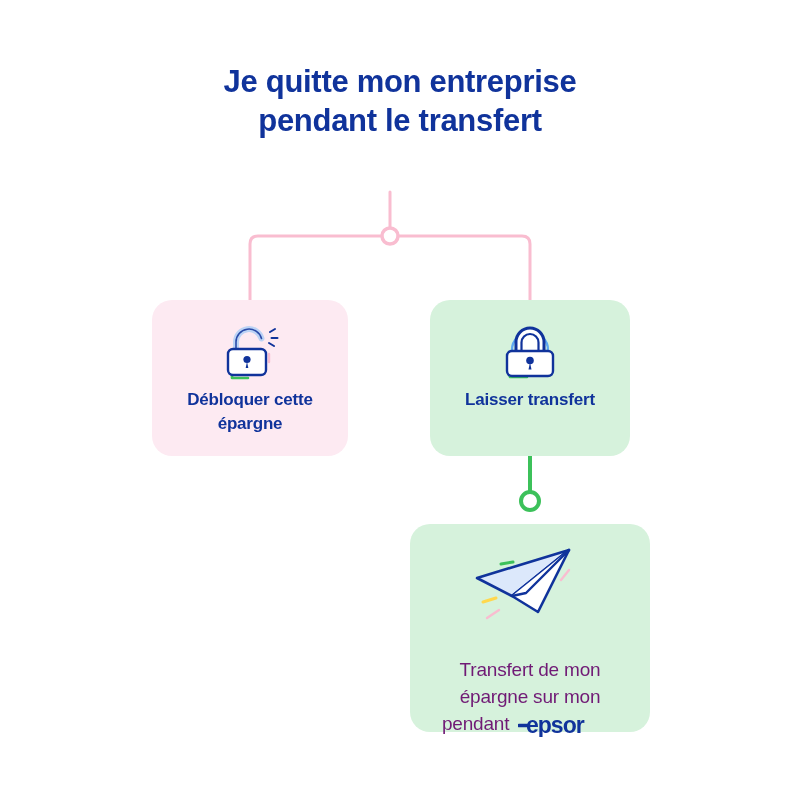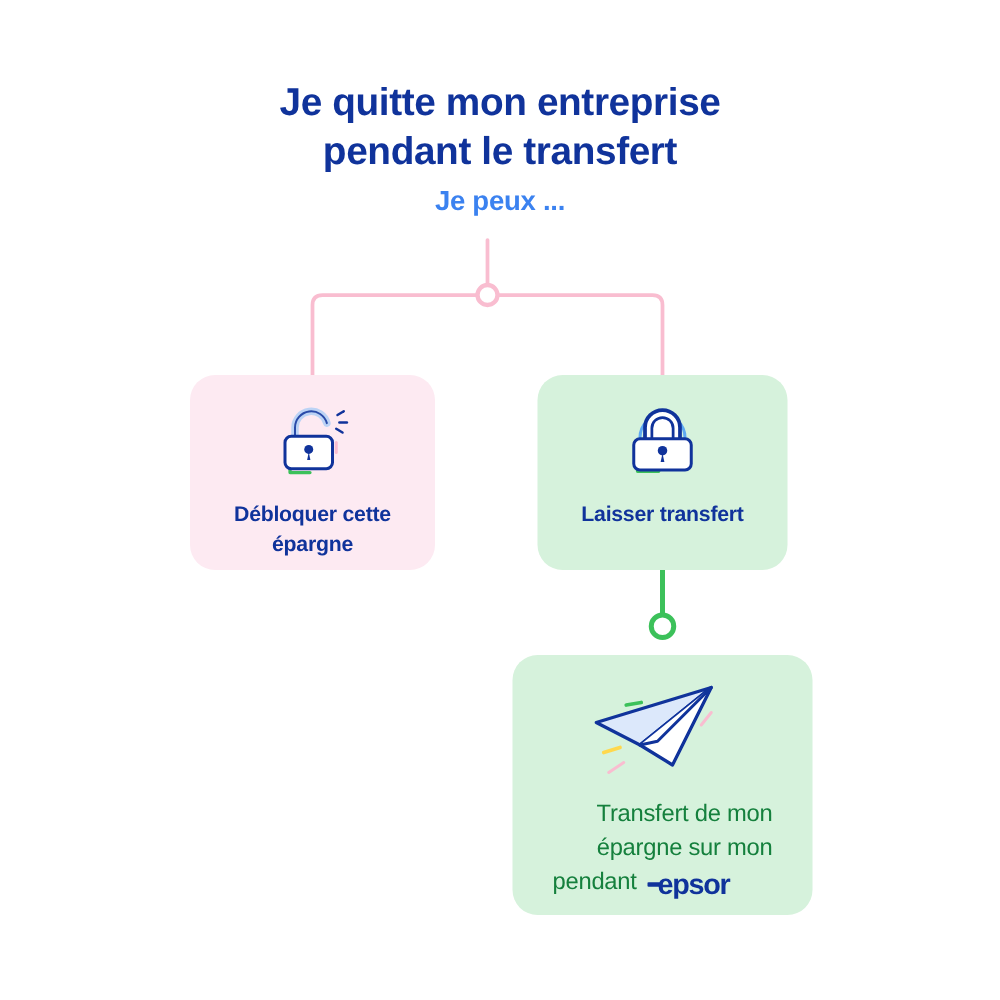--- a/index.html
+++ b/index.html
@@ -95,37 +95,36 @@
 
   .card-label {
     color: #10339b;
     font-weight: bold;
     font-size: 17px;
     line-height: 24px;
     text-align: center;
     letter-spacing: -0.2px;
     white-space: pre-line;
     padding: 0 12px;
-    margin-top: 12px;
   }
   #card-grow .card-label { font-size: 17px; }
 
   .icon-wrap {
     display: block;
     line-height: 0;
   }
 
   
   .transfer-text {
-    color: #15803d;
+    color: #701a75;
     font-size: 19px;
     line-height: 27px;
-    text-align: right;
+    text-align: center;
     width: 176px;
-    margin-top: 6px;
+    margin-top: 24px;
     letter-spacing: -0.2px;
   }
   .transfer-last {
     display: flex;
     align-items: center;
     gap: 9px;
   }
   .epsor-logo {
     display: inline-flex;
     align-items: center;
@@ -133,21 +132,20 @@
   }
 </style>
 </head>
 <body>
 
 <div id="stage">
 
   <div class="header">
     <h1 class="title">Je quitte mon entreprise
 pendant le transfert</h1>
-    <div class="subtitle">Je peux ...</div>
   </div>
 
   <svg class="connectors" viewBox="0 0 800 800" width="800" height="800">
 
     <path d="M390 192 L390 228" stroke="#f9bdd0" stroke-width="3" fill="none" stroke-linecap="round"></path>
 
     <path d="M382 236 L258 236 Q250 236 250 244 L250 300" stroke="#f9bdd0" stroke-width="3" fill="none" stroke-linecap="round"></path>
 
     <path d="M398 236 L522 236 Q530 236 530 244 L530 300" stroke="#f9bdd0" stroke-width="3" fill="none" stroke-linecap="round"></path>
 

